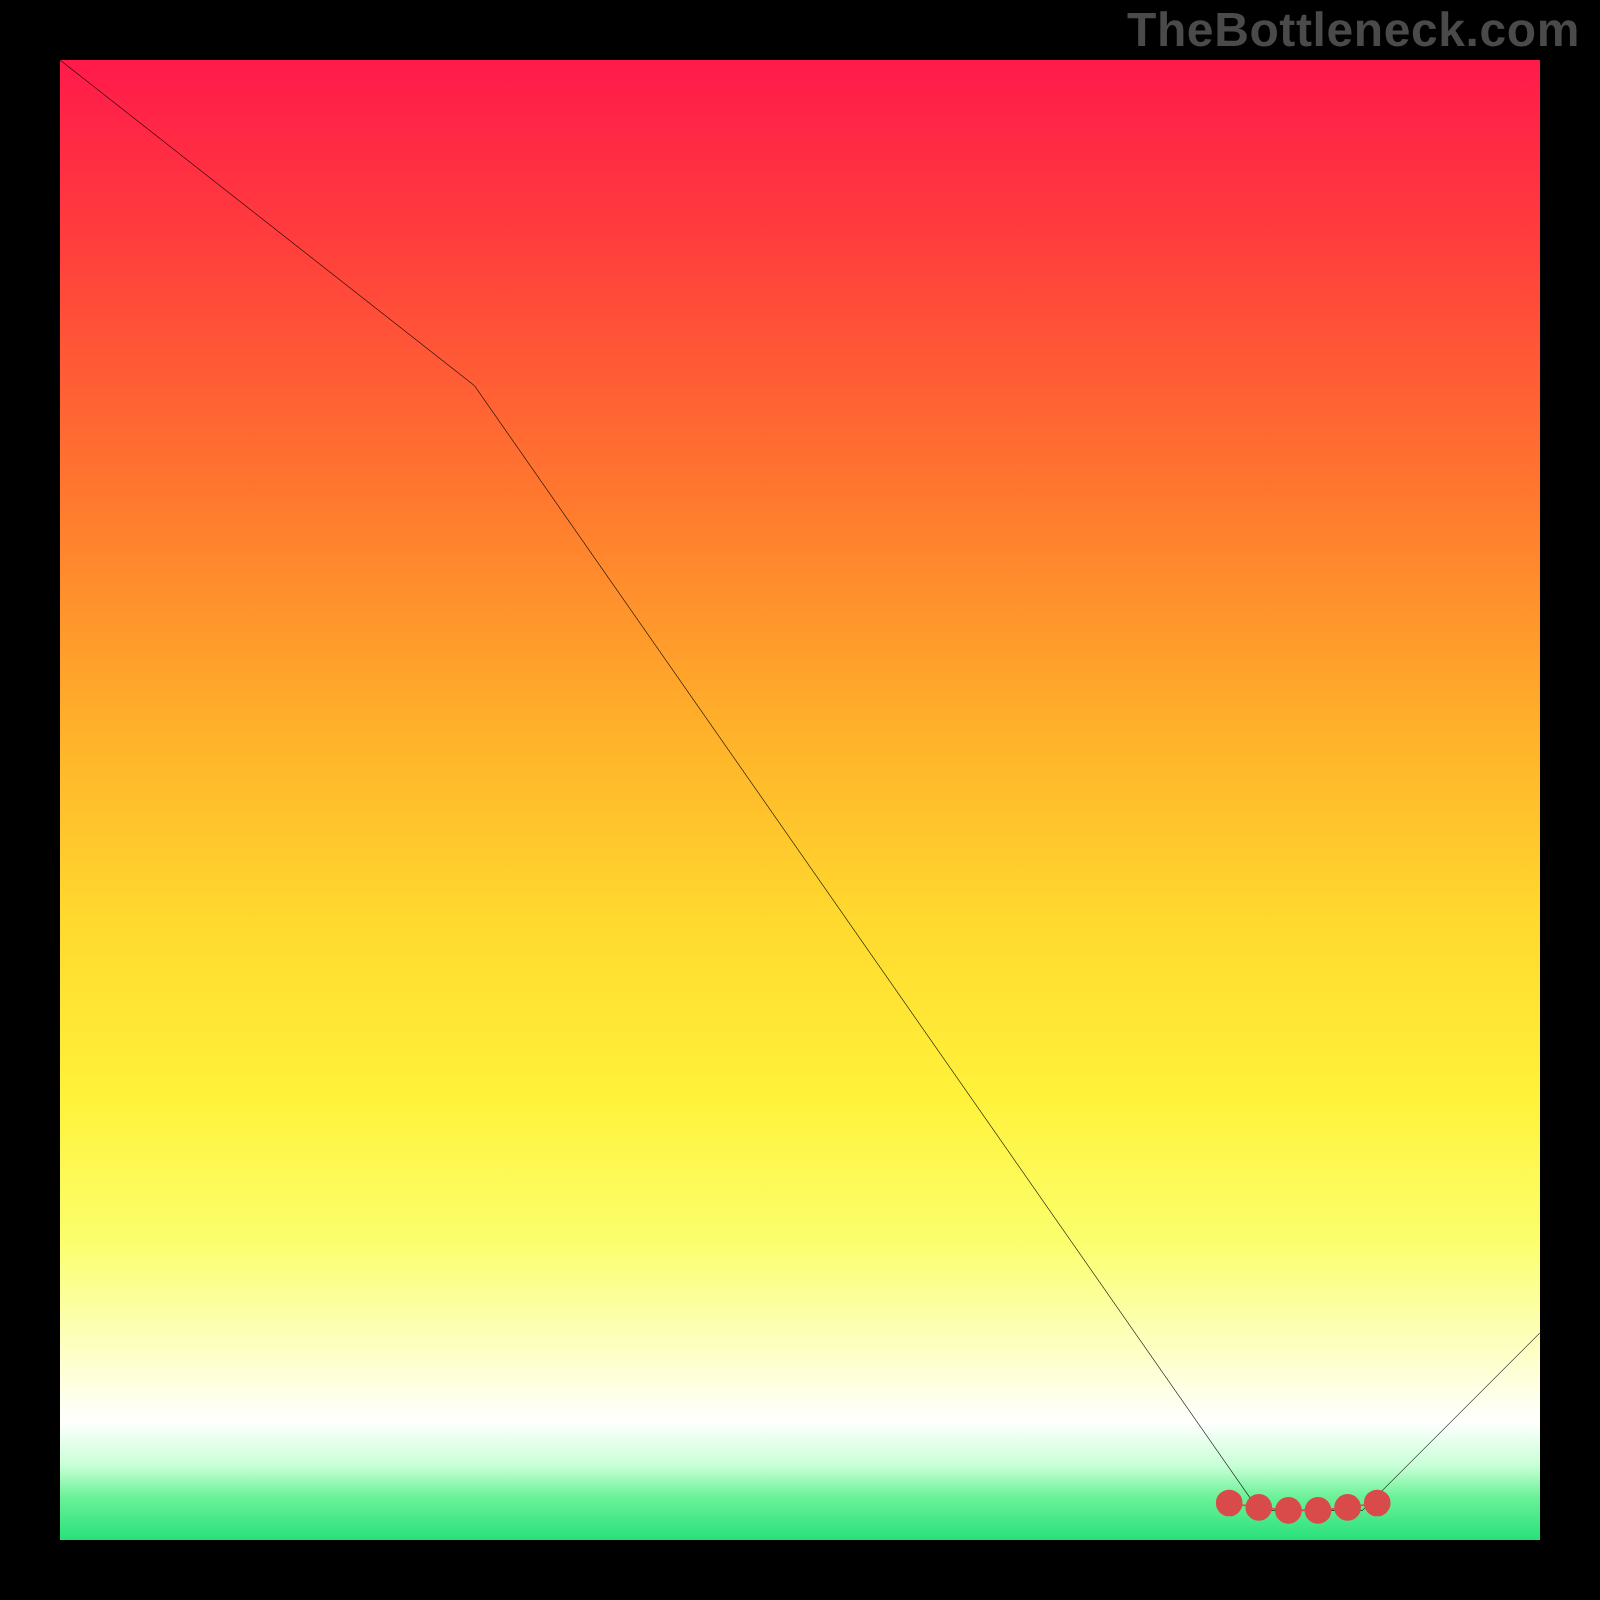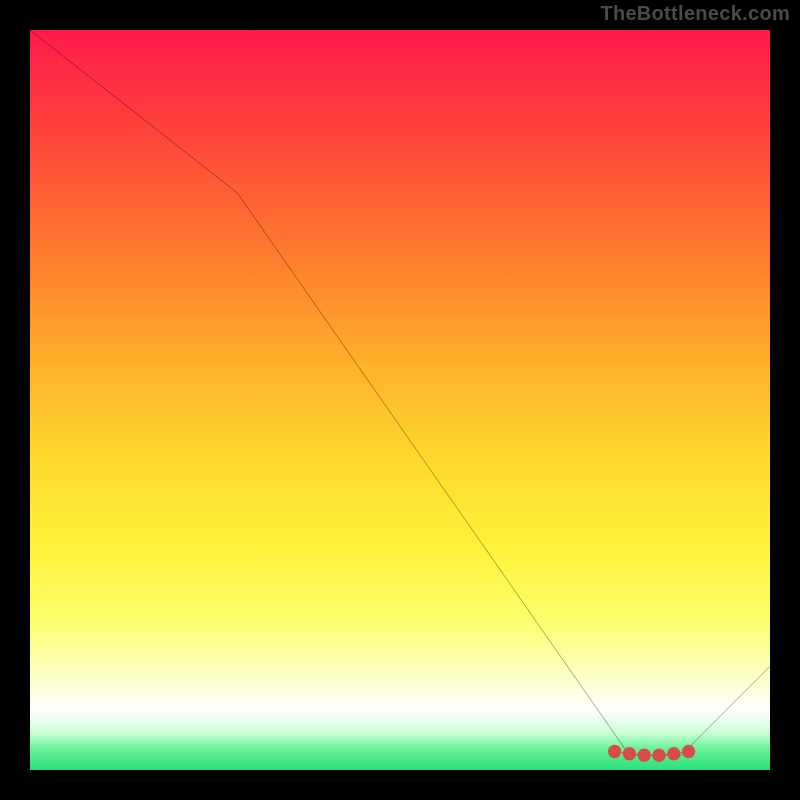--- a/index.html
+++ b/index.html
@@ -14,21 +14,21 @@
   .container {
     position: relative;
     width: 800px;
     height: 800px;
   }
   .watermark {
     position: absolute;
     top: 2px;
     right: 10px;
     color: #4a4a4a;
-    font-size: 20px;
+    font-size: 24px;
     font-weight: bold;
     letter-spacing: 0.3px;
     user-select: none;
   }
   .plot-area {
     position: absolute;
     
     left: 30px;
     top: 30px;
     width: 740px;

